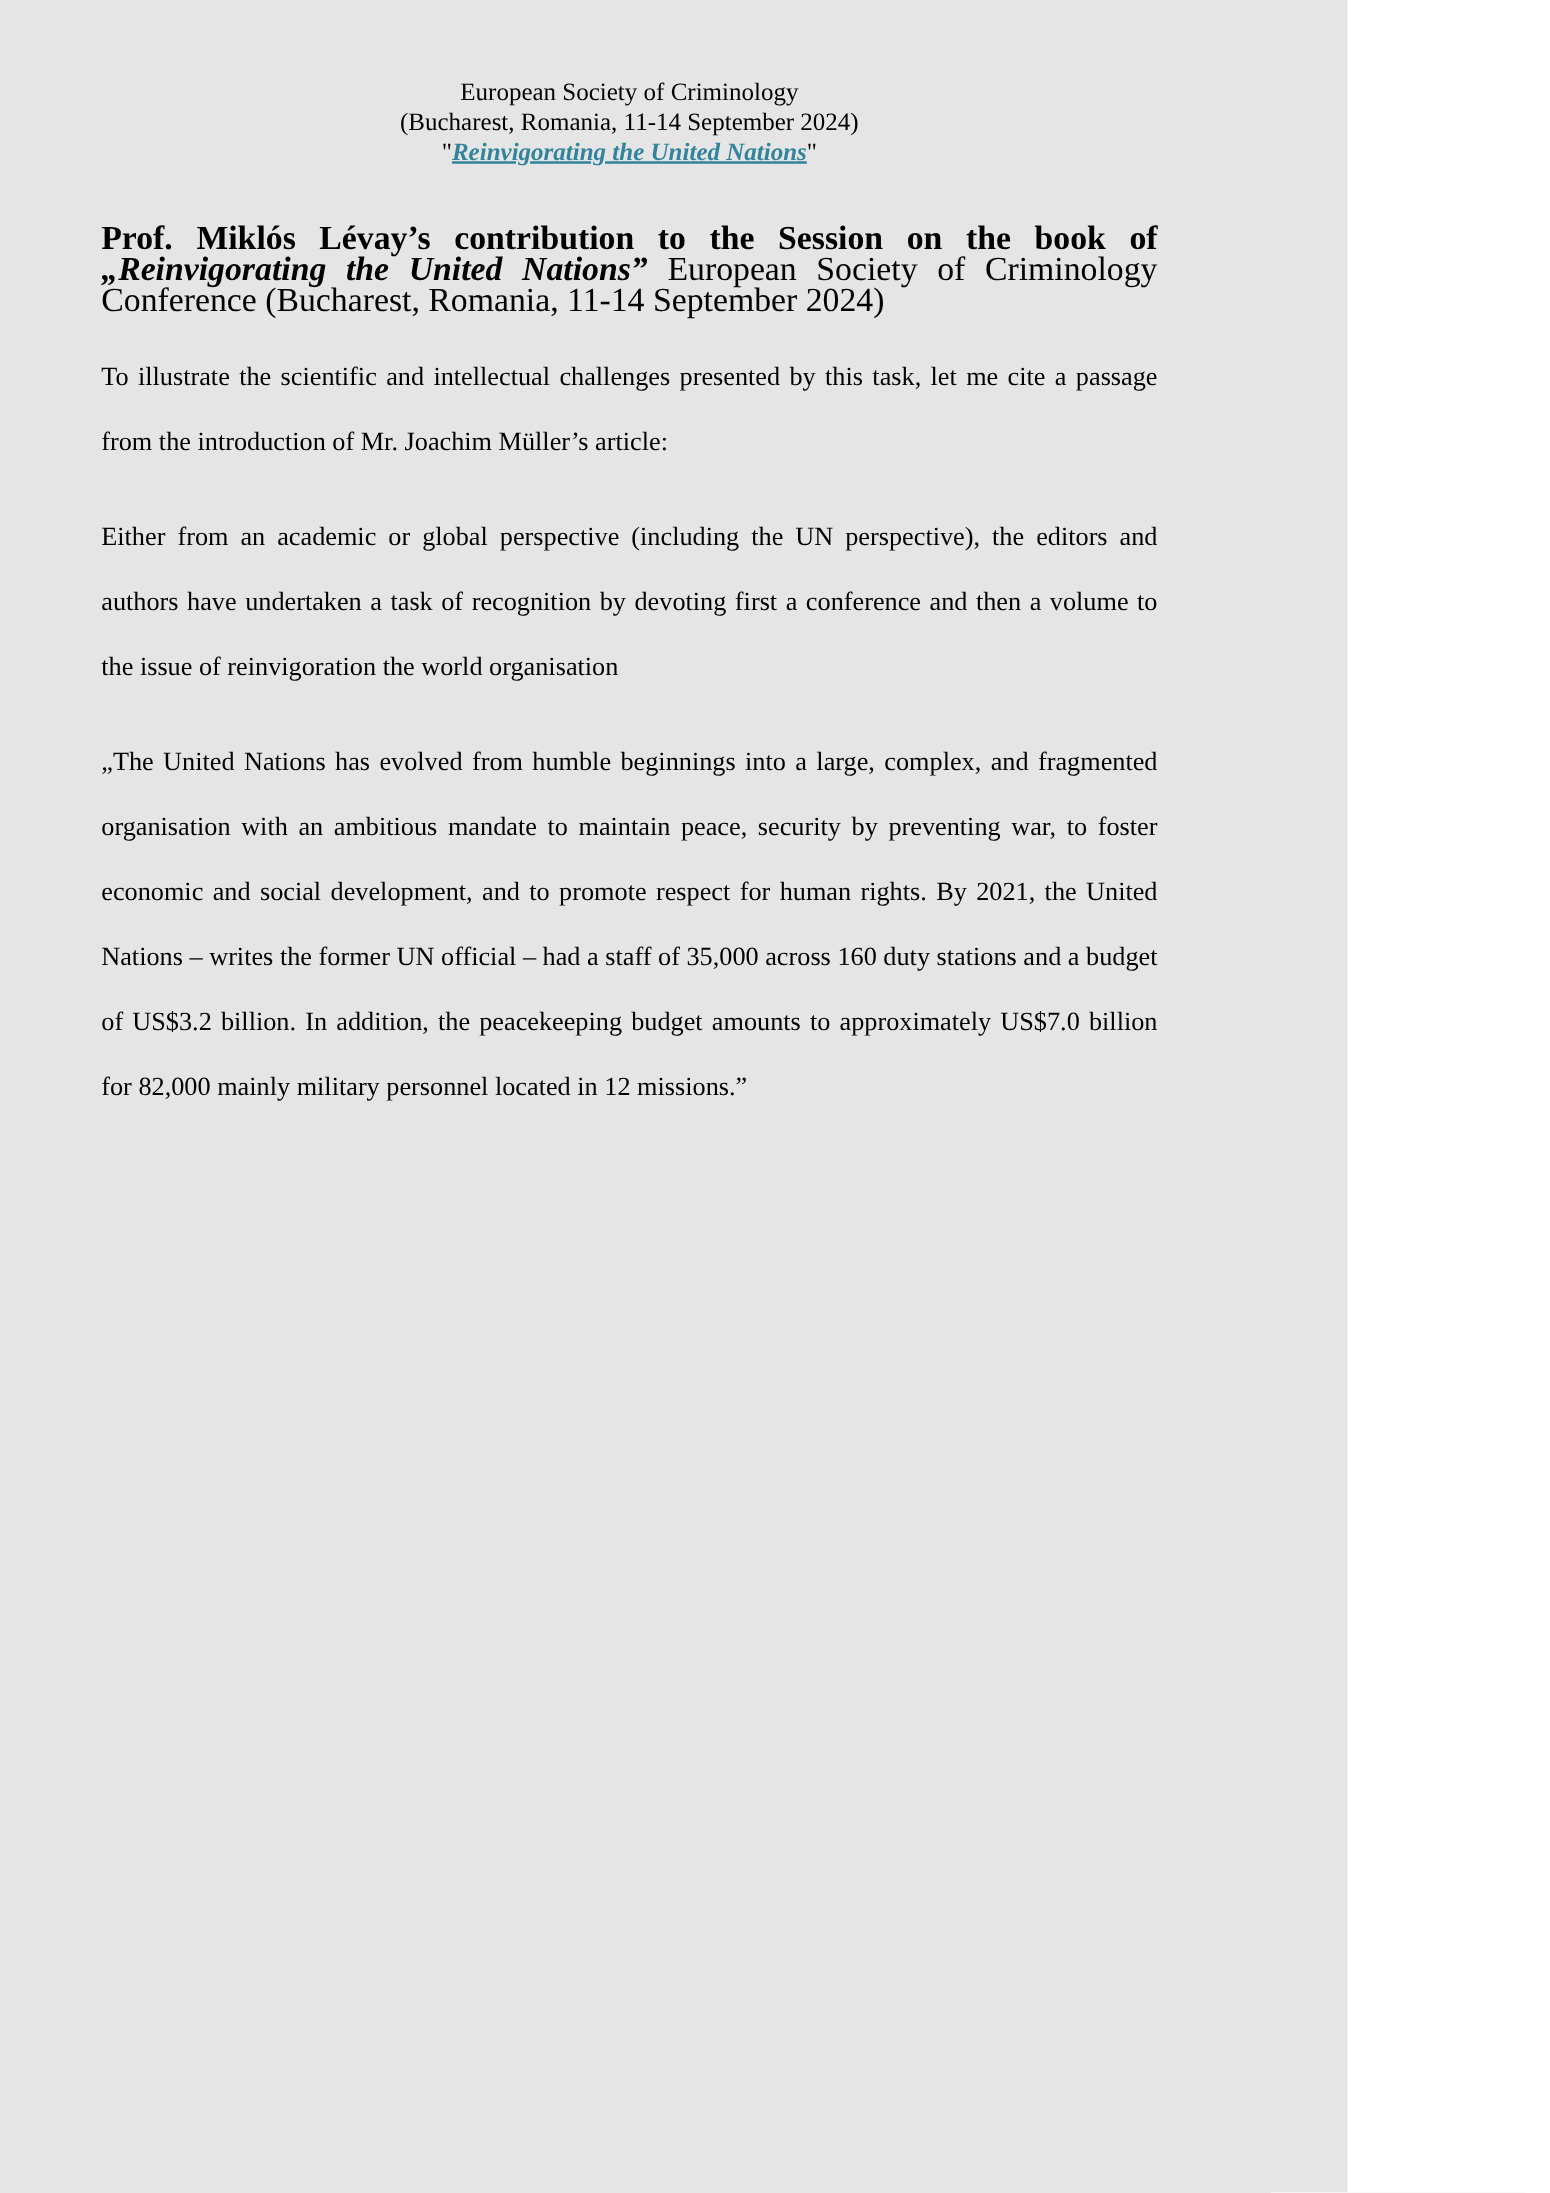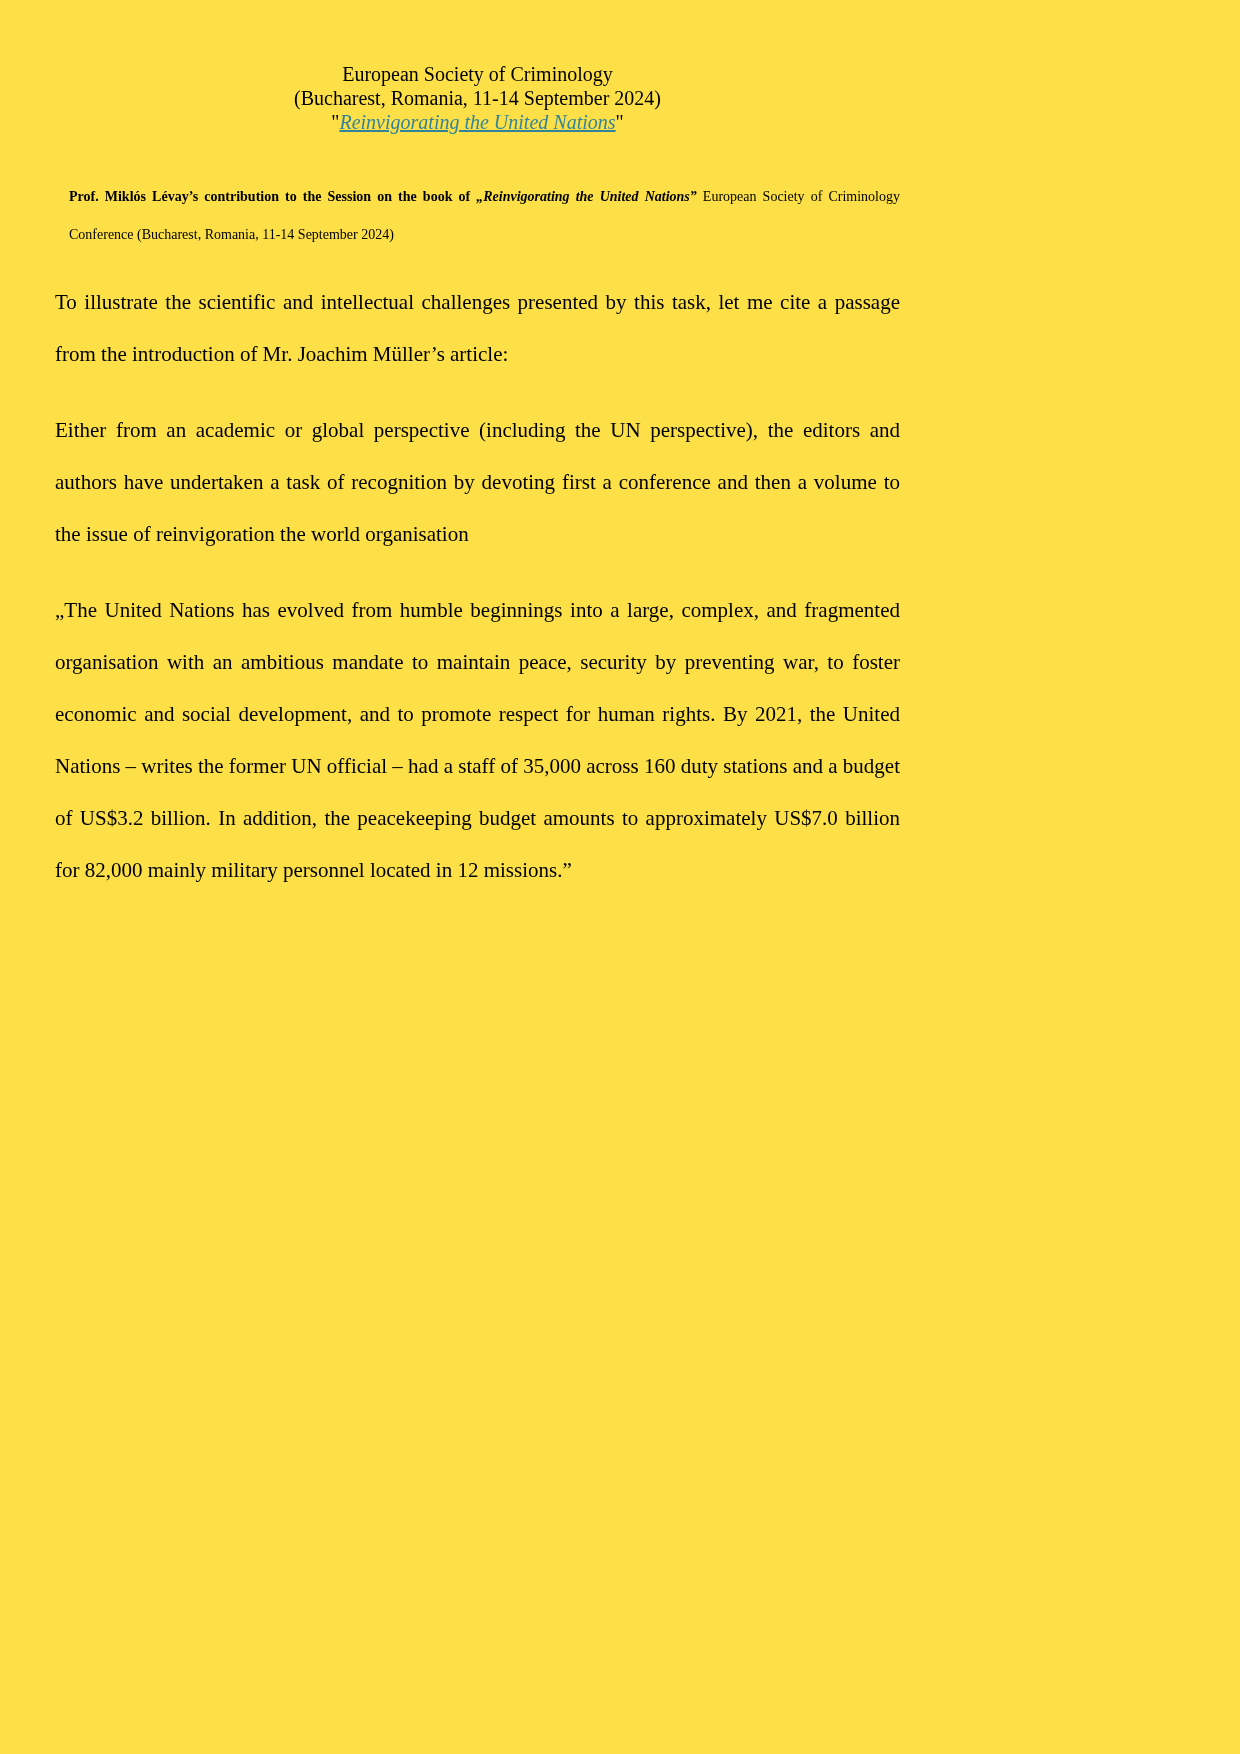--- a/index.html
+++ b/index.html
@@ -2,50 +2,51 @@
 <html><head>
 <meta charset="utf-8">
 <style>
   html, body {
     margin: 0;
     padding: 0;
     background: #ffffff;
   }
   .page {
     position: relative;
-    width: 1240px;
+    width: 1078px;
     height: 1754px;
-    background: #fde047;
+    background: #e5e5e5;
     font-family: "Liberation Serif", "DejaVu Serif", serif;
     color: #000000;
     box-sizing: border-box;
-    padding: 62px 262px 0 55px;
+    padding: 62px 262px 0 81px;
     overflow: hidden;
   }
   .content {
     width: 845px;
   }
   .doc-header {
     text-align: center;
     font-size: 20px;
     line-height: 24px;
     margin-bottom: 44px;
   }
   .doc-header .hline { display: block; }
   .doc-link {
     font-style: italic;
     text-decoration: underline;
     color: #31849b;
     cursor: pointer;
+    font-weight: bold;
   }
   .title-para {
-    font-size: 14px;
-    line-height: 38px;
+    font-size: 27px;
+    line-height: 25px;
     text-align: justify;
-    margin: 0 0 22px 14px;
+    margin: 0 0 22px 0;
   }
   .title-bold { font-weight: bold; }
   .title-bold-italic { font-weight: bold; font-style: italic; }
   .title-regular { font-weight: normal; }
   .body-para {
     font-size: 21px;
     line-height: 52px;
     text-align: justify;
     margin: 0 0 24px 0;
   }

